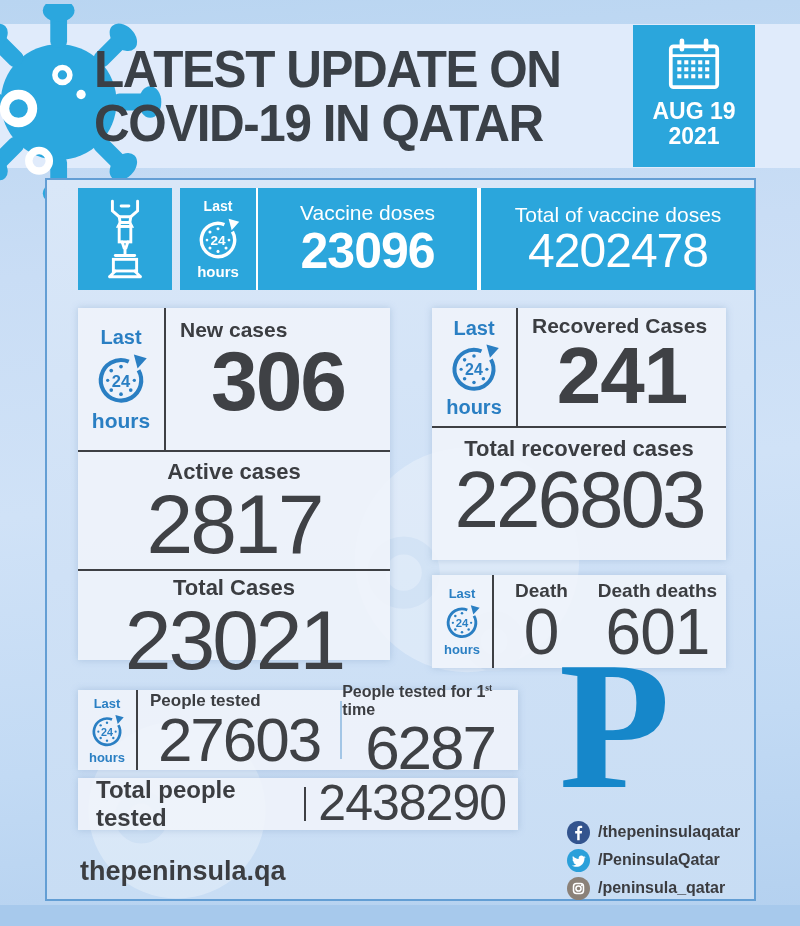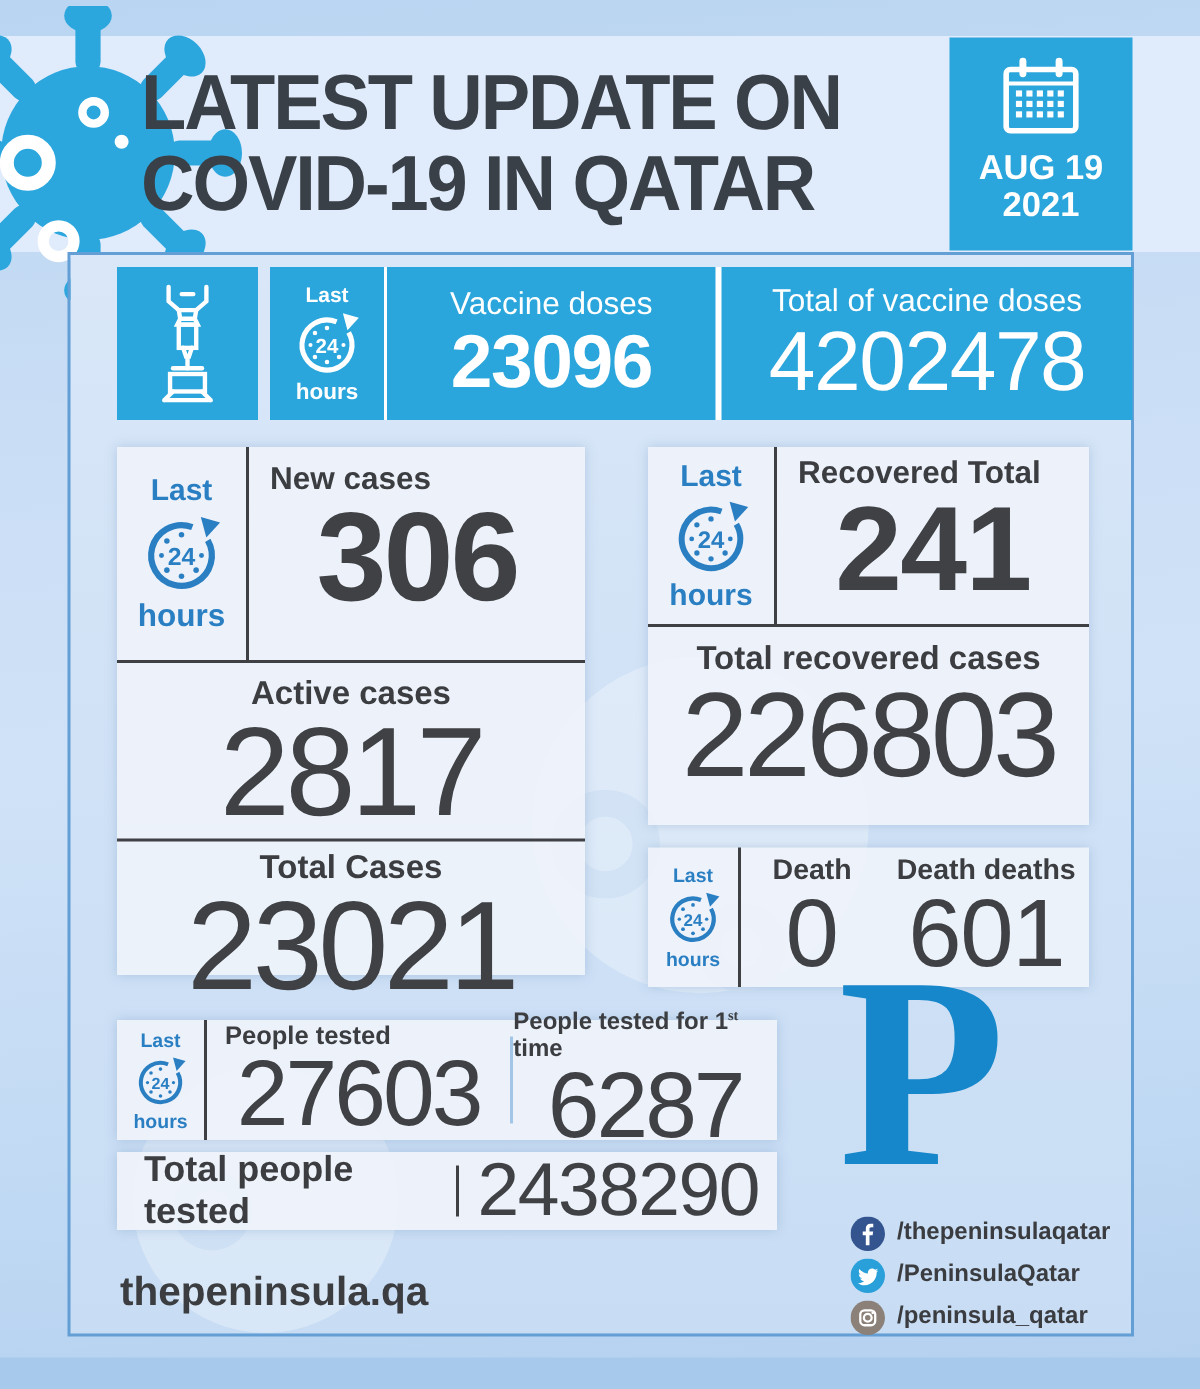--- a/index.html
+++ b/index.html
@@ -9,36 +9,36 @@
   
   .header-strip{position:absolute;left:0;top:24px;width:800px;height:144px;background:#e0ebfb;}
   .title{position:absolute;left:94px;top:42px;color:#3a4047;font-weight:bold;
     font-size:52px;line-height:1.04;letter-spacing:-1.5px;transform:scaleX(.95);transform-origin:left top;white-space:nowrap;}
   .virus-logo{position:absolute;left:-30px;top:4px;width:196px;height:196px;}
   .date-box{position:absolute;left:633px;top:25px;width:122px;height:142px;background:#2ba6dc;
     display:flex;flex-direction:column;align-items:center;}
   .date-box svg{margin-top:13px;}
   .date-text{color:#fff;font-weight:bold;font-size:23px;line-height:1.1;text-align:center;margin-top:9px;}
   
-  .frame{position:absolute;left:45px;top:168px;width:711px;height:723px;border:2px solid #639ed4;
+  .frame{position:absolute;left:45px;top:178px;width:711px;height:723px;border:2px solid #639ed4;
     box-sizing:border-box;background:linear-gradient(180deg,#d9e7f8 0%,#cfe1f6 55%,#c8ddf4 100%);}
   .watermark{position:absolute;opacity:.3;pointer-events:none;}
   .card{position:absolute;background:rgba(240,244,250,.88);box-shadow:0 0 7px rgba(110,145,190,.35);z-index:1;}
   
   .syringe-box{position:absolute;left:31px;top:8px;width:94px;height:102px;background:#2ba6dc;
     display:flex;align-items:center;justify-content:center;z-index:1;}
   .vaccine-bar{position:absolute;left:133px;top:8px;width:575px;height:102px;background:#2ba6dc;
     display:flex;align-items:stretch;color:#fff;z-index:1;}
   .vb-clock{width:76px;display:flex;flex-direction:column;align-items:center;justify-content:center;color:#fff;}
   .vb-div{width:2px;background:#fff;}
   .vb-div2{width:4px;background:#fff;}
   .vb-group{display:flex;flex-direction:column;align-items:center;justify-content:center;}
   .vb-label{font-size:21px;font-weight:normal;}
   .vb-num-bold{font-size:50px;font-weight:bold;letter-spacing:-1px;line-height:1.05;}
-  .vb-num{font-size:56px;font-weight:400;letter-spacing:-1px;line-height:1.0;}
+  .vb-num{font-size:48px;font-weight:400;letter-spacing:-1px;line-height:1.0;}
   
   .clock-blue{color:#2a7fc3;}
   .clock-white{color:#fff;}
   .clock-label{font-weight:bold;line-height:1;}
   
   .cases-card{left:31px;top:128px;width:312px;height:352px;}
   .sec-top{display:flex;align-items:stretch;}
   .clock-col{display:flex;flex-direction:column;align-items:center;justify-content:center;color:#2a7fc3;}
   .vdark{width:2px;background:#3e4044;}
   .stat-main{flex:1;display:flex;flex-direction:column;align-items:center;padding-top:10px;}
@@ -259,21 +259,21 @@
                 <circle cx="19.4" cy="43.6" r="2"></circle>
                 <circle cx="40.6" cy="43.6" r="2"></circle>
               <circle cx="15.5" cy="33" r="1.8"></circle>
                 <circle cx="44.5" cy="33" r="1.8"></circle>
             </g>
           </svg>
           <div class="clock-label" style="font-size:20px;">hours</div>
         </div>
         <div class="vdark"></div>
         <div class="stat-main" style="padding-top:6px;">
-          <div class="lbl" style="font-size:21px;align-self:flex-start;padding-left:14px;">Recovered Total</div>
+          <div class="lbl" style="font-size:21px;align-self:flex-start;padding-left:14px;">Recovered Cases</div>
           <div class="num num-bold" style="font-size:80px;letter-spacing:-1px;">241</div>
         </div>
       </div>
       <div class="sec" style="padding-top:8px;">
         <div class="lbl" style="font-size:22px;">Total recovered cases</div>
         <div class="num" style="font-size:80px;letter-spacing:-3px;">226803</div>
       </div>
     </div>
 
     <div class="card deaths-card">

